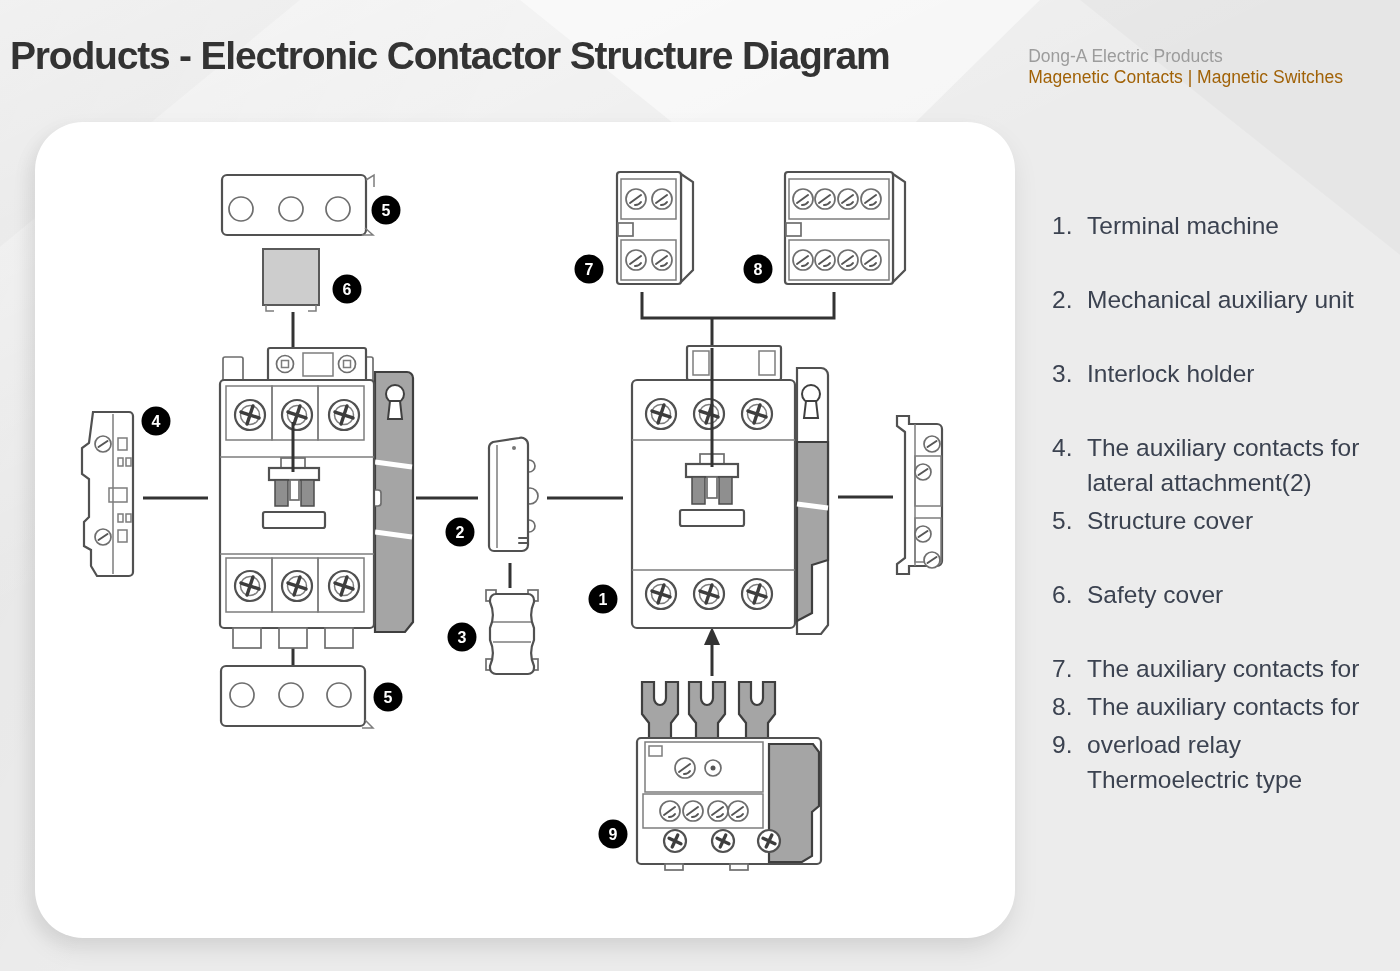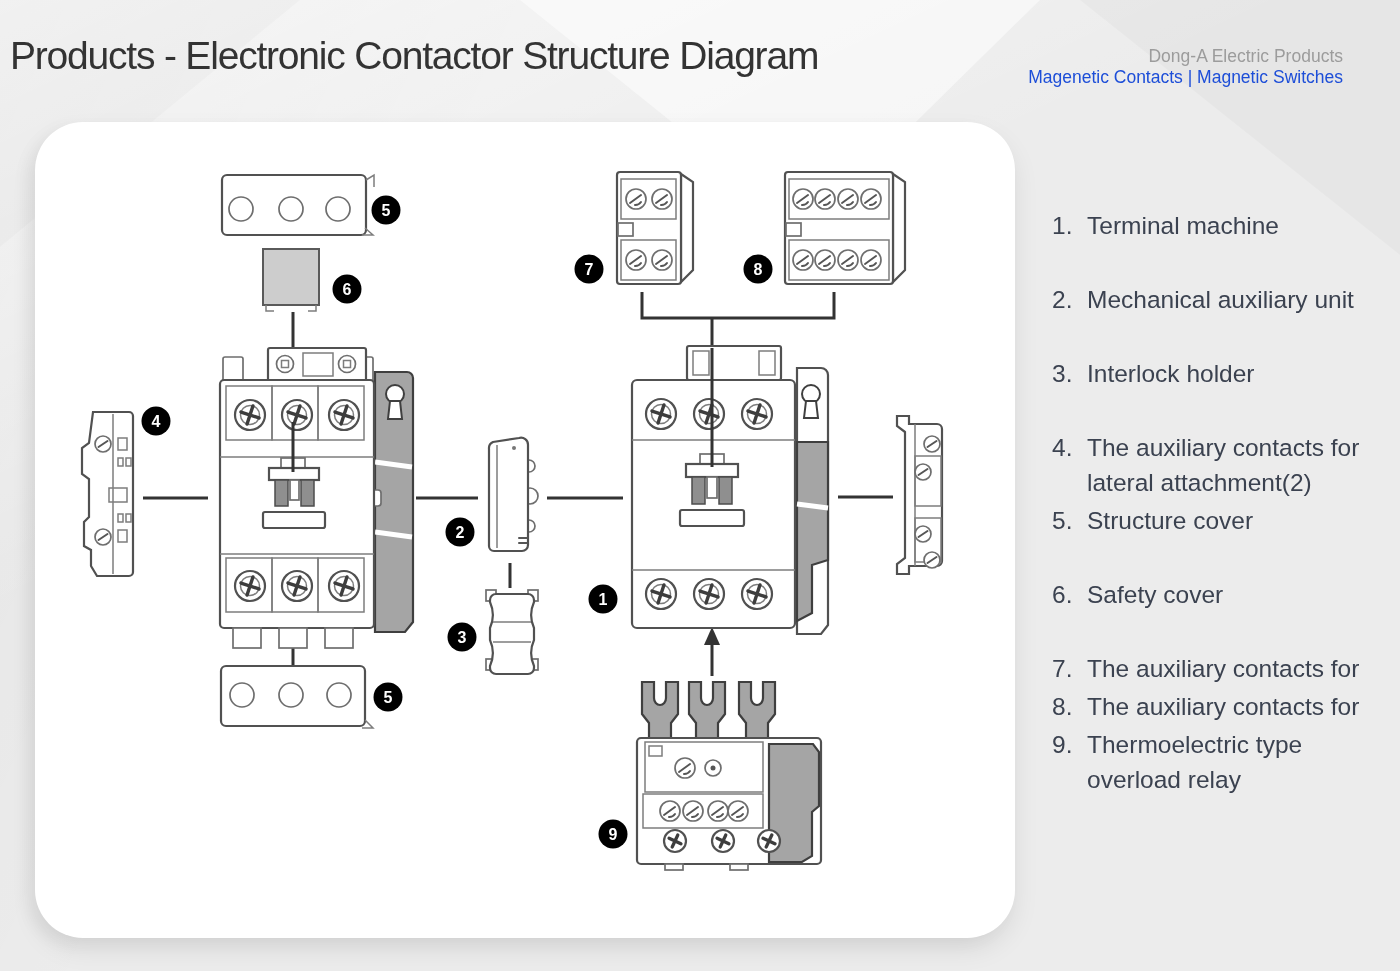--- a/index.html
+++ b/index.html
@@ -16,24 +16,24 @@
       var(--page-bg);
     position:relative;
   }
   .poly{position:absolute;pointer-events:none}
   .poly.a{left:520px;top:0;width:520px;height:230px;background:rgba(255,255,255,.5);clip-path:polygon(0 0,100% 0,55% 100%)}
   .poly.b{left:1080px;top:0;width:320px;height:300px;background:rgba(0,0,0,.025);clip-path:polygon(100% 0,0 0,100% 85%)}
   .poly.c{left:0;top:0;width:300px;height:260px;background:rgba(0,0,0,.02);clip-path:polygon(0 0,100% 0,0 95%)}
 
   .page-title{
     position:absolute;left:10px;top:34px;
-    font-size:39px;font-weight:400;color:var(--text-dark);letter-spacing:-1.2px;
+    font-size:39px;font-weight:700;color:var(--text-dark);letter-spacing:-1.2px;
   }
-  .brand{position:absolute;right:57px;top:46px;text-align:right;color:var(--text-muted);font-size:17.5px;line-height:21px}
-  .brand .l2{color:#1d4ed8}
+  .brand{position:absolute;right:57px;top:46px;color:var(--text-muted);font-size:17.5px;line-height:21px}
+  .brand .l2{color:#a16207}
 
   .card{
     position:absolute;left:35px;top:122px;width:980px;height:816px;
     background:var(--card-bg);border-radius:48px;
     box-shadow:0 12px 26px rgba(0,0,0,.08), -8px 6px 16px rgba(0,0,0,.045);
   }
   .card svg{display:block;width:980px;height:816px}
 
   
   .outline{fill:#fff;stroke:#515151;stroke-width:2.2}
@@ -402,17 +402,17 @@
   </div>
   <div class="legend-item">
     <span class="num">8.</span>
     <span class="lines">
         <span>The auxiliary contacts for</span>
       </span>
   </div>
   <div class="legend-item">
     <span class="num">9.</span>
     <span class="lines">
+        <span>overload relay</span>
         <span>Thermoelectric type</span>
-        <span>overload relay</span>
       </span>
   </div>
 </div>
 
 </body></html>

